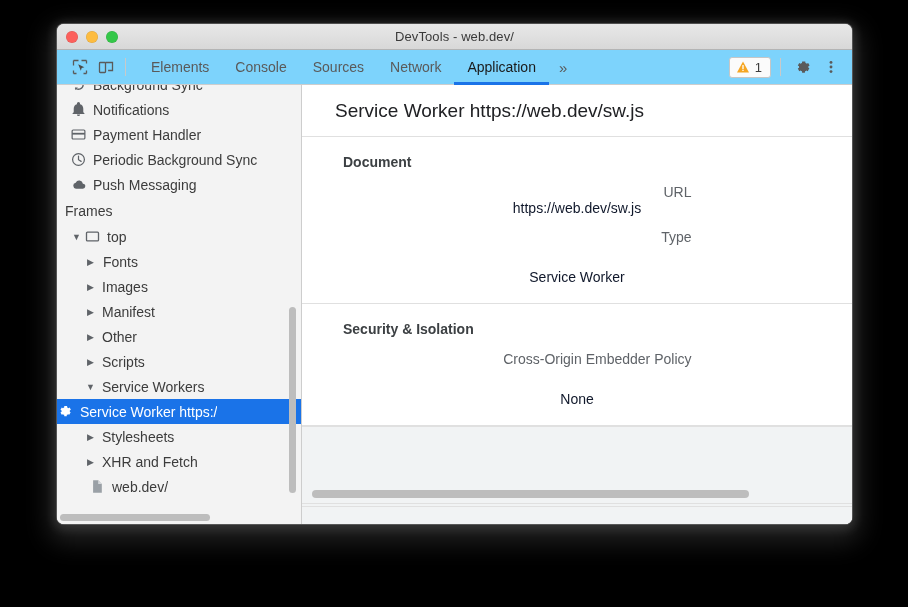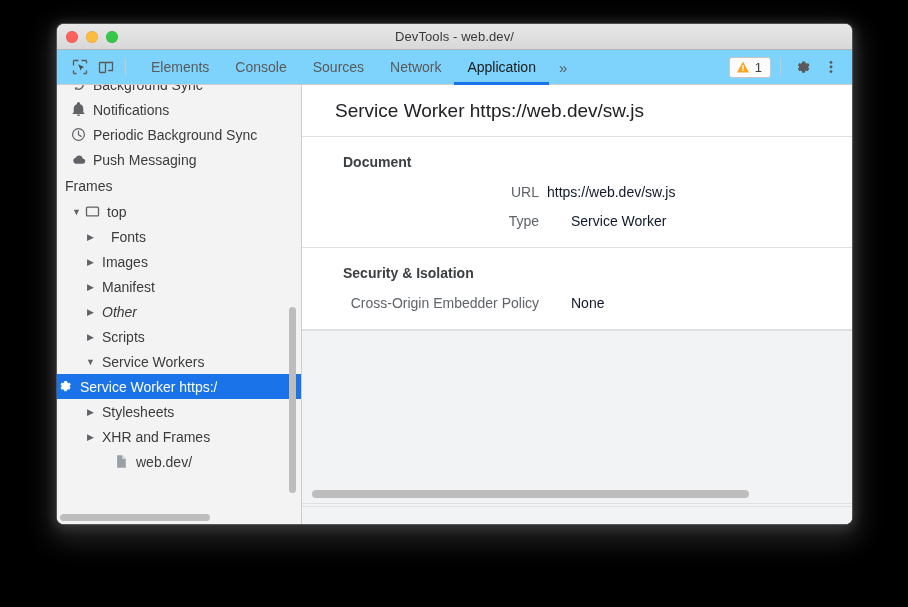--- a/index.html
+++ b/index.html
@@ -262,20 +262,21 @@
     font-size: 14px;
     font-weight: bold;
     color: #3c4043;
     padding-left: 41px;
     margin-bottom: 14px;
   }
   .field {
     display: flex;
     align-items: center;
     margin-bottom: 13px;
+    flex-direction: column;
   }
   .field:last-child { margin-bottom: 2px; gap: 24px; }
   .f-key {
     width: 245px;
     text-align: right;
     font-size: 14px;
     color: #5f6368;
     flex: none;
     padding-right: 8px;
     box-sizing: border-box;
@@ -415,25 +416,35 @@
           <div class="tree-row">
             <span class="tw"></span>
             <span class="tree-ico">
               <svg width="15" height="15" viewBox="0 0 16 16">
                 <path fill="#5f6368" d="M8 15a1.7 1.7 0 001.7-1.6H6.3A1.7 1.7 0 008 15zm5.1-4.1V7.1c0-2.3-1.3-4.3-3.4-4.8v-.5a1.7 1.7 0 10-3.4 0v.5C4.2 2.8 2.9 4.8 2.9 7.1v3.8l-1.2 1.2v.6h12.6v-.6z"></path>
               </svg>
             </span>
             <span class="tree-label">Notifications</span>
           </div>
 
-
           <div class="tree-row">
             <span class="tw"></span>
             <span class="tree-ico">
               <svg width="15" height="15" viewBox="0 0 16 16">
+                <rect x="1.2" y="3.2" width="13.6" height="9.6" rx="1.1" stroke="#5f6368" stroke-width="1.3" fill="none"></rect>
+                <rect x="1.2" y="6.2" width="13.6" height="1.9" fill="#5f6368"></rect>
+              </svg>
+            </span>
+            <span class="tree-label">Payment Handler</span>
+          </div>
+
+          <div class="tree-row">
+            <span class="tw"></span>
+            <span class="tree-ico">
+              <svg width="15" height="15" viewBox="0 0 16 16">
                 <circle cx="8" cy="8" r="6.3" stroke="#5f6368" stroke-width="1.3" fill="none"></circle>
                 <path d="M8 4.3V8.3l2.8 1.7" stroke="#5f6368" stroke-width="1.3" fill="none" stroke-linecap="round"></path>
               </svg>
             </span>
             <span class="tree-label">Periodic Background Sync</span>
           </div>
 
           <div class="tree-row">
             <span class="tw"></span>
             <span class="tree-ico">
@@ -451,36 +462,36 @@
             <span class="tree-ico">
               <svg width="15" height="15" viewBox="0 0 16 16">
                 <rect x="1.6" y="3.4" width="12.8" height="9.2" rx="1" stroke="#5f6368" stroke-width="1.4" fill="none"></rect>
               </svg>
             </span>
             <span class="tree-label">top</span>
           </div>
 
           <div class="tree-row" style="padding-left:28px;">
             <span class="tw">▶</span>
-            <span class="tree-label" style="margin-left:13px;text-align:center;">Fonts</span>
+            <span class="tree-label" style="margin-left:5px;text-align:center;">Fonts</span>
           </div>
 
           <div class="tree-row" style="padding-left:28px;">
             <span class="tw">▶</span>
             <span class="tree-label" style="margin-left:4px;">Images</span>
           </div>
 
           <div class="tree-row" style="padding-left:28px;">
             <span class="tw">▶</span>
             <span class="tree-label" style="margin-left:4px;">Manifest</span>
           </div>
 
           <div class="tree-row" style="padding-left:28px;">
             <span class="tw">▶</span>
-            <span class="tree-label" style="margin-left:4px;font-style:italic;">Other</span>
+            <span class="tree-label" style="margin-left:4px;">Other</span>
           </div>
 
           <div class="tree-row" style="padding-left:28px;">
             <span class="tw">▶</span>
             <span class="tree-label" style="margin-left:4px;">Scripts</span>
           </div>
 
           <div class="tree-row" style="padding-left:28px;">
             <span class="tw">▼</span>
             <span class="tree-label" style="margin-left:4px;">Service Workers</span>
@@ -496,24 +507,24 @@
             <span class="tree-label">Service Worker https:/</span>
           </div>
 
           <div class="tree-row" style="padding-left:28px;">
             <span class="tw">▶</span>
             <span class="tree-label" style="margin-left:4px;">Stylesheets</span>
           </div>
 
           <div class="tree-row" style="padding-left:28px;">
             <span class="tw">▶</span>
-            <span class="tree-label" style="margin-left:4px;">XHR and Frames</span>
-          </div>
-
-          <div class="tree-row" style="padding-left:56px;">
+            <span class="tree-label" style="margin-left:4px;">XHR and Fetch</span>
+          </div>
+
+          <div class="tree-row" style="padding-left:32px;">
             <span class="tree-ico">
               <svg width="15" height="15" viewBox="0 0 16 16">
                 <path fill="#9aa0a6" d="M3.3 1.4h5.4l3.9 3.9v9.3H3.3z"></path>
                 <path fill="#d6d9dc" d="M8.7 1.4l3.9 3.9H8.7z"></path>
               </svg>
             </span>
             <span class="tree-label">web.dev/</span>
           </div>
 
         </div>

